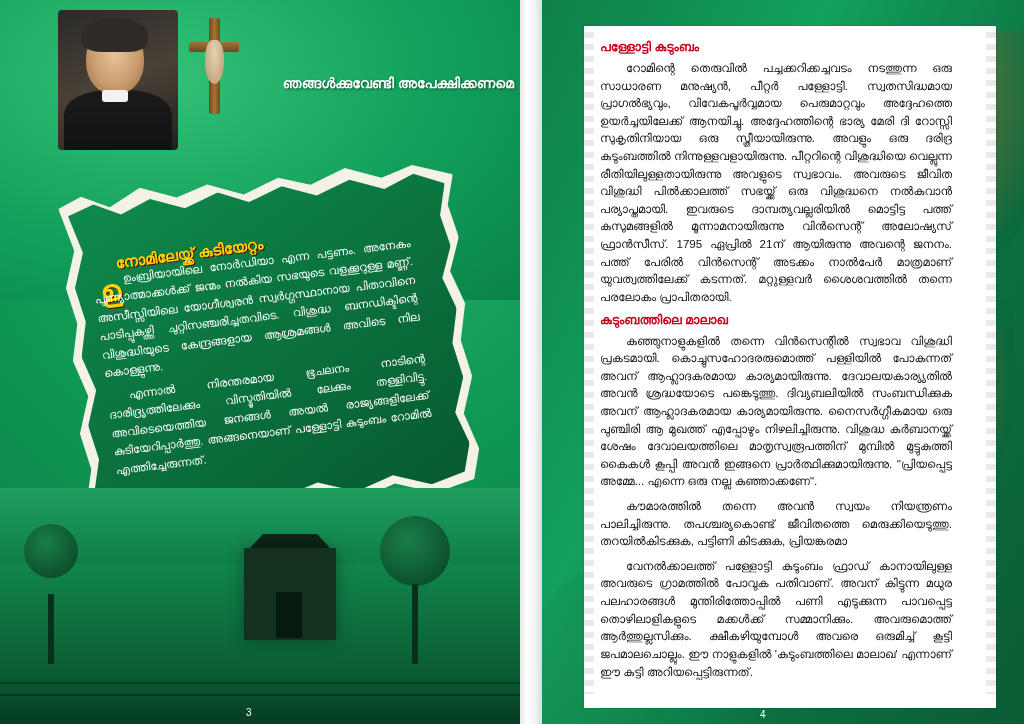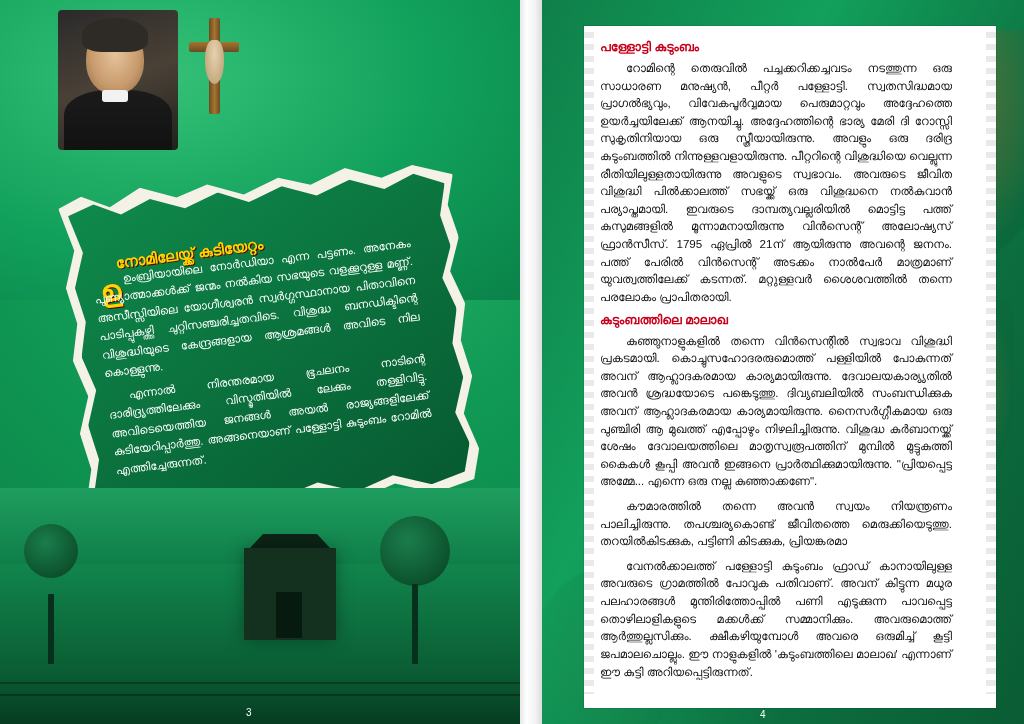--- a/index.html
+++ b/index.html
@@ -264,20 +264,21 @@
       <div class="saint-collar"></div>
     </div>
 
     <div class="crucifix">
       <div class="cross-v"></div>
       <div class="cross-h"></div>
       <div class="corpus"></div>
     </div>
 
     <div class="title-block">
+      <div class="title-sub">ഞങ്ങൾക്കുവേണ്ടി അപേക്ഷിക്കണമെ</div>
     </div>
 
     <div class="torn-card">
       <div class="torn-inner"></div>
       <div class="card-heading">നോമിലേയ്ക്ക് കുടിയേറ്റം</div>
       <div class="dropcap">ഉ</div>
       <div class="card-body">
         <p>ഉംബ്രിയായിലെ നോർഡിയാ എന്ന പട്ടണം. അനേകം പുണ്യാത്മാക്കൾക്ക് ജന്മം നൽകിയ സഭയുടെ വളക്കൂറുള്ള മണ്ണ്. അസീസ്സിയിലെ യോഗീശ്വരൻ സ്വർഗ്ഗസ്ഥാനായ പിതാവിനെ പാടിപ്പുകഴ്ത്തി ചുറ്റിസഞ്ചരിച്ചതവിടെ. വിശുദ്ധ ബനഡിക്ടിന്റെ വിശുദ്ധിയുടെ കേന്ദ്രങ്ങളായ ആശ്രമങ്ങൾ അവിടെ നില കൊള്ളുന്നു.</p>
         <p>എന്നാൽ നിരന്തരമായ ഭൂചലനം നാടിന്റെ ദാരിദ്ര്യത്തിലേക്കും വിസ്മൃതിയിൽ ലേക്കും തള്ളിവിട്ടു. അവിടെയെത്തിയ ജനങ്ങൾ അയൽ രാജ്യങ്ങളിലേക്ക് കുടിയേറിപ്പാർത്തു. അങ്ങനെയാണ് പള്ളോട്ടി കുടുംബം റോമിൽ എത്തിച്ചേരുന്നത്.</p>
       </div>

